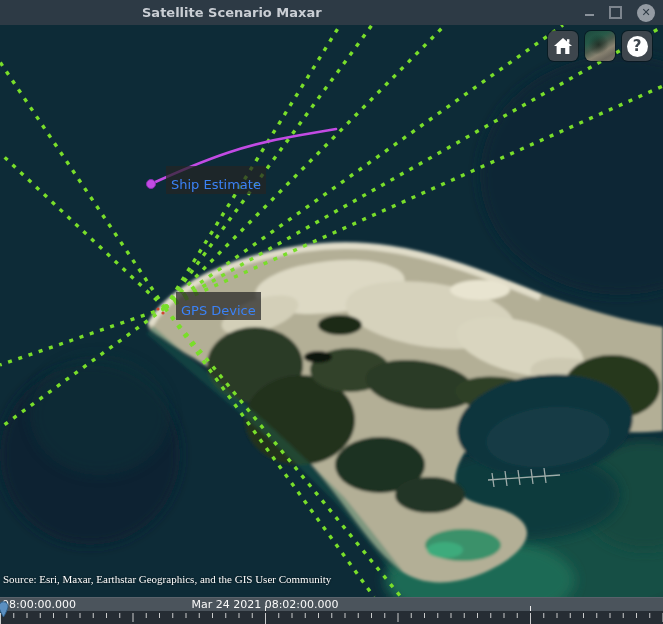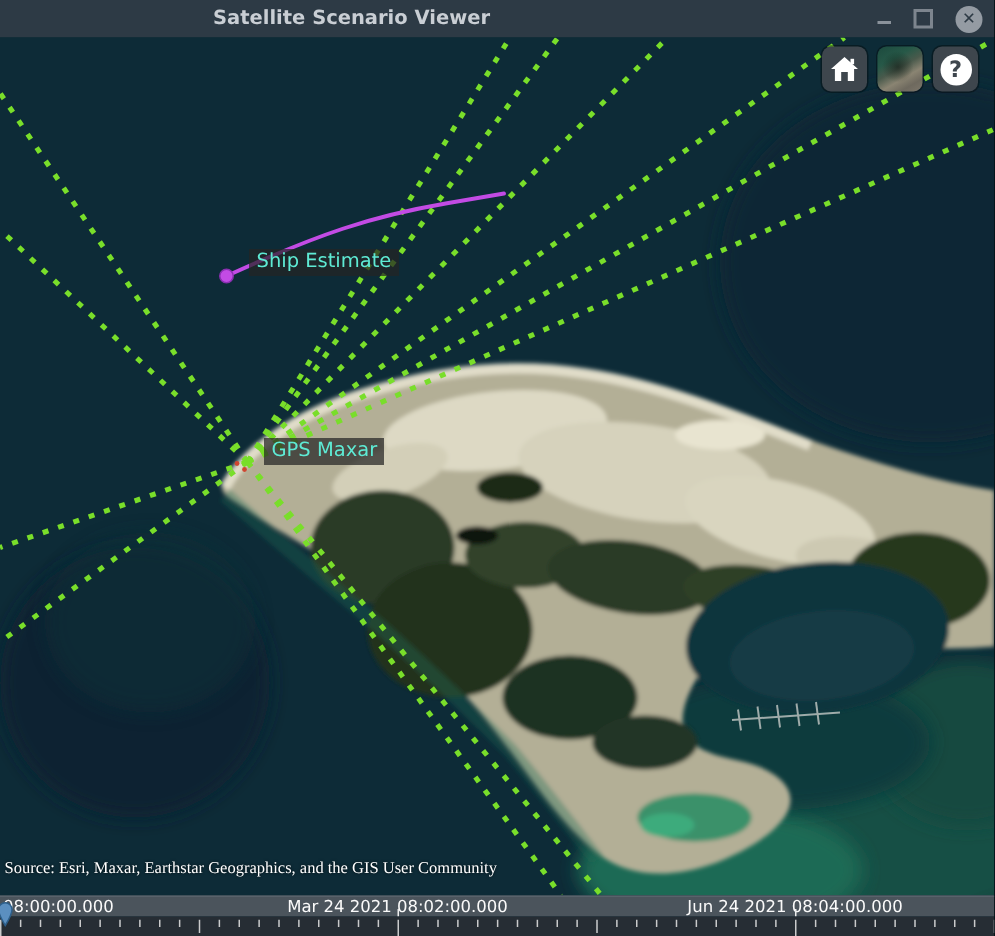--- a/index.html
+++ b/index.html
@@ -12,22 +12,22 @@
   .win-controls{position:absolute;right:8px;top:0;height:25px;display:flex;align-items:center;gap:15px;}
   .ctl{cursor:default;}
   .ctl-min{width:9px;height:2px;background:#8A929B;margin-top:5px;}
   .ctl-max{width:9px;height:9px;border:2px solid #7D858E;background:transparent;}
   .ctl-close{width:18px;height:18px;border-radius:50%;background:#949BA3;color:#2D3A45;
              font-size:11px;font-weight:bold;text-align:center;line-height:18px;}
 
   
   .map{position:absolute;top:25px;left:0;width:663px;height:572px;overflow:hidden;background:#0D2B37;}
   .map svg.base{position:absolute;top:0;left:0;}
-  .map-label{position:absolute;background:rgba(36,36,36,.72);color:#5eead4;font-size:13px;
-             padding:1px 5px 2px 5px;white-space:nowrap;z-index:6;}
+  .map-label{position:absolute;background:rgba(36,36,36,.72);color:#3b82f6;font-size:13px;
+             padding:11px 5px 2px 5px;white-space:nowrap;z-index:6;}
   .attribution{position:absolute;left:3px;top:548px;color:#FFFFFF;font-size:11px;z-index:6;
                text-shadow:0 0 2px rgba(0,0,0,.8);font-family:Liberation Serif, serif;}
   .map-btn{position:absolute;top:6px;width:30px;height:30px;border-radius:6px;background:#3E464D;
            box-shadow:0 0 0 1px rgba(0,0,0,.35);z-index:7;display:flex;align-items:center;justify-content:center;}
   .btn-home{left:548px;}
   .btn-basemap{left:585px;padding:0;overflow:hidden;
      background:linear-gradient(150deg,#1C4A3E 0%,#275948 30%,#4A5A4C 48%,#8A8472 66%,#6E695E 82%,#7C766A 100%);}
   .btn-basemap .bm-shadow{width:100%;height:100%;border-radius:6px;
      background:radial-gradient(ellipse at 45% 45%, rgba(10,20,15,.55) 0%, rgba(10,20,15,0) 45%);}
   .btn-help{left:622px;}
@@ -44,21 +44,21 @@
   .bar-tick{position:absolute;bottom:0;width:1px;height:5px;background:#EDEDED;}
   .ruler{position:absolute;top:611px;left:0;width:663px;height:13px;background:#262D34;z-index:8;}
   .playhead{position:absolute;left:0;top:601px;z-index:9;}
 </style>
 </head>
 <body>
 
 <div class="window">
 
   <div class="titlebar">
-    <div class="title">Satellite Scenario Viewer</div>
+    <div class="title">Satellite Scenario Maxar</div>
     <div class="win-controls">
       <div class="ctl ctl-min"></div>
       <div class="ctl ctl-max"></div>
       <div class="ctl ctl-close"><span>✕</span></div>
     </div>
   </div>
 
   <div class="map">
 
     <svg class="base" width="663" height="572" viewBox="0 0 663 572">
@@ -145,42 +145,41 @@
           <path d="M151,159 Q197,138 228.5,127.5 Q260,117 298,110.5 L336,104" fill="none" stroke="#C24BE4" stroke-width="2.6" stroke-linecap="round"></path>
           <circle cx="151" cy="159" r="4.5" fill="#C24BE4" stroke="#8A2FB0" stroke-width="1"></circle>
         </g>
       <g id="gps-layer">
           <circle cx="158" cy="284" r="1.6" fill="#CF4630"></circle>
           <circle cx="163" cy="288" r="1.6" fill="#CF4630"></circle>
         </g>
     </svg>
 
     <div class="map-label" style="left:166px;top:141px;">Ship Estimate</div>
-    <div class="map-label" style="left:176px;top:267px;">GPS Maxar</div>
+    <div class="map-label" style="left:176px;top:267px;">GPS Device</div>
 
     <div class="map-btn btn-home">
       <svg width="20" height="18" viewBox="0 0 20 18">
         <path fill="#FFFFFF" fill-rule="evenodd" d="M10,1 L19,9 L16.4,9 L16.4,17 L3.6,17 L3.6,9 L1,9 Z M7.8,11 L7.8,17 L12.2,17 L12.2,11 Z"></path>
         <rect x="14" y="2.2" width="2.4" height="3.6" fill="#FFFFFF"></rect>
       </svg>
     </div>
     <div class="map-btn btn-basemap">
       <div class="bm-shadow"></div>
     </div>
     <div class="map-btn btn-help">
       <div class="help-circle">?</div>
     </div>
 
     <div class="attribution">Source: Esri, Maxar, Earthstar Geographics, and the GIS User Community</div>
   </div>
 
   <div class="timebar">
     <span class="tl tl-start">08:00:00.000</span>
     <span class="tl tl-mid">Mar 24 2021 08:02:00.000</span>
-    <span class="tl tl-end">Jun 24 2021 08:04:00.000</span>
   <div class="bar-tick" style="left: 265px;"></div>
       <div class="bar-tick" style="left: 530px;"></div>
     </div>
   <div class="ruler">
     <svg id="ruler-svg" width="663" height="13">
         <line x1="0.5" y1="0" x2="0.5" y2="12" stroke="#E8E8E8" stroke-width="1" opacity="0.85"></line>
         <line x1="13.75" y1="0" x2="13.75" y2="5" stroke="#E8E8E8" stroke-width="1" opacity="0.85"></line>
         <line x1="27" y1="0" x2="27" y2="5" stroke="#E8E8E8" stroke-width="1" opacity="0.85"></line>
         <line x1="40.25" y1="0" x2="40.25" y2="5" stroke="#E8E8E8" stroke-width="1" opacity="0.85"></line>
         <line x1="53.5" y1="0" x2="53.5" y2="5" stroke="#E8E8E8" stroke-width="1" opacity="0.85"></line>

